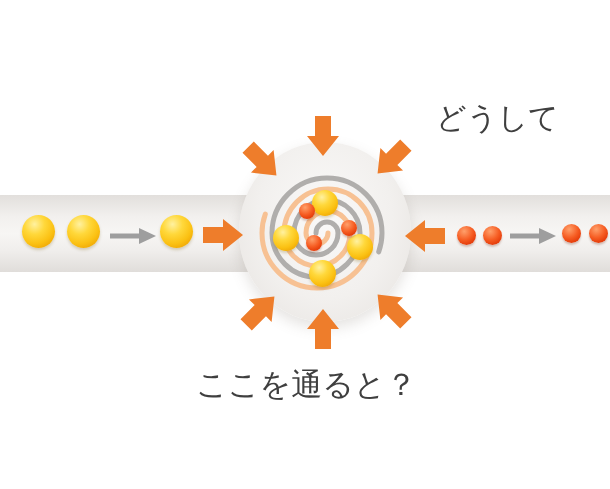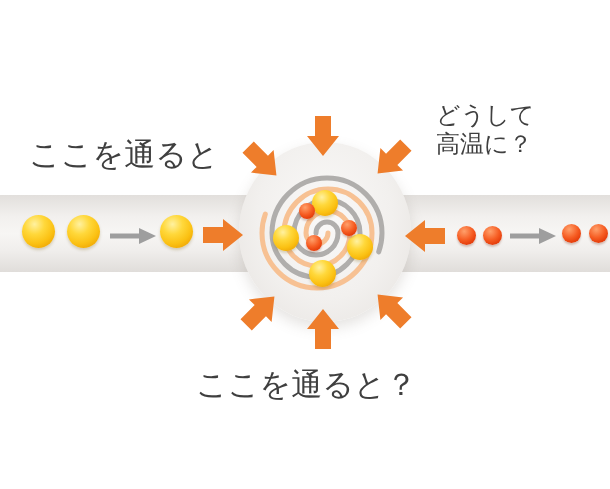--- a/index.html
+++ b/index.html
@@ -31,21 +31,21 @@
   }
   .ball.red{
     background:radial-gradient(circle at 38% 28%,#ffa06b 0%,#f65c22 48%,#e03505 82%,#c92900 100%);
     box-shadow:0 2px 2px rgba(120,30,0,0.25);
   }
   
   .label{
     position:absolute;color:#3f3f3f;white-space:nowrap;
     font-size:31px;line-height:1.22;letter-spacing:0px;
   }
-  .label.right{font-size:24px;white-space:normal;}
+  .label.right{font-size:30px;white-space:normal;}
 </style>
 </head>
 <body>
 
 <div id="stage">
 
   <div class="band"></div>
 
   <div class="hub"></div>
 
@@ -105,22 +105,20 @@
   <div class="ball yellow" style="left:309px;top:260px;width:27px;height:27px;"></div>
   <div class="ball red" style="left:299px;top:203px;width:16px;height:16px;"></div>
   <div class="ball red" style="left:341px;top:220px;width:16px;height:16px;"></div>
   <div class="ball red" style="left:306px;top:235px;width:16px;height:16px;"></div>
 
   <div class="ball red" style="left:457px;top:226px;width:19px;height:19px;"></div>
   <div class="ball red" style="left:483px;top:226px;width:19px;height:19px;"></div>
   <div class="ball red" style="left:562px;top:224px;width:19px;height:19px;"></div>
   <div class="ball red" style="left:589px;top:224px;width:19px;height:19px;"></div>
 
-  <div class="label" style="left:29px;top:136px;">ここを通ると</div>
 
   <div class="label right" style="left:436px;top:100px;width:140px;">
     <span>どうして</span><br>
-    <span>高温に？</span>
   </div>
 
   <div class="label" style="left:196px;top:366px;">ここを通ると？</div>
 
 </div>
 
 </body></html>

